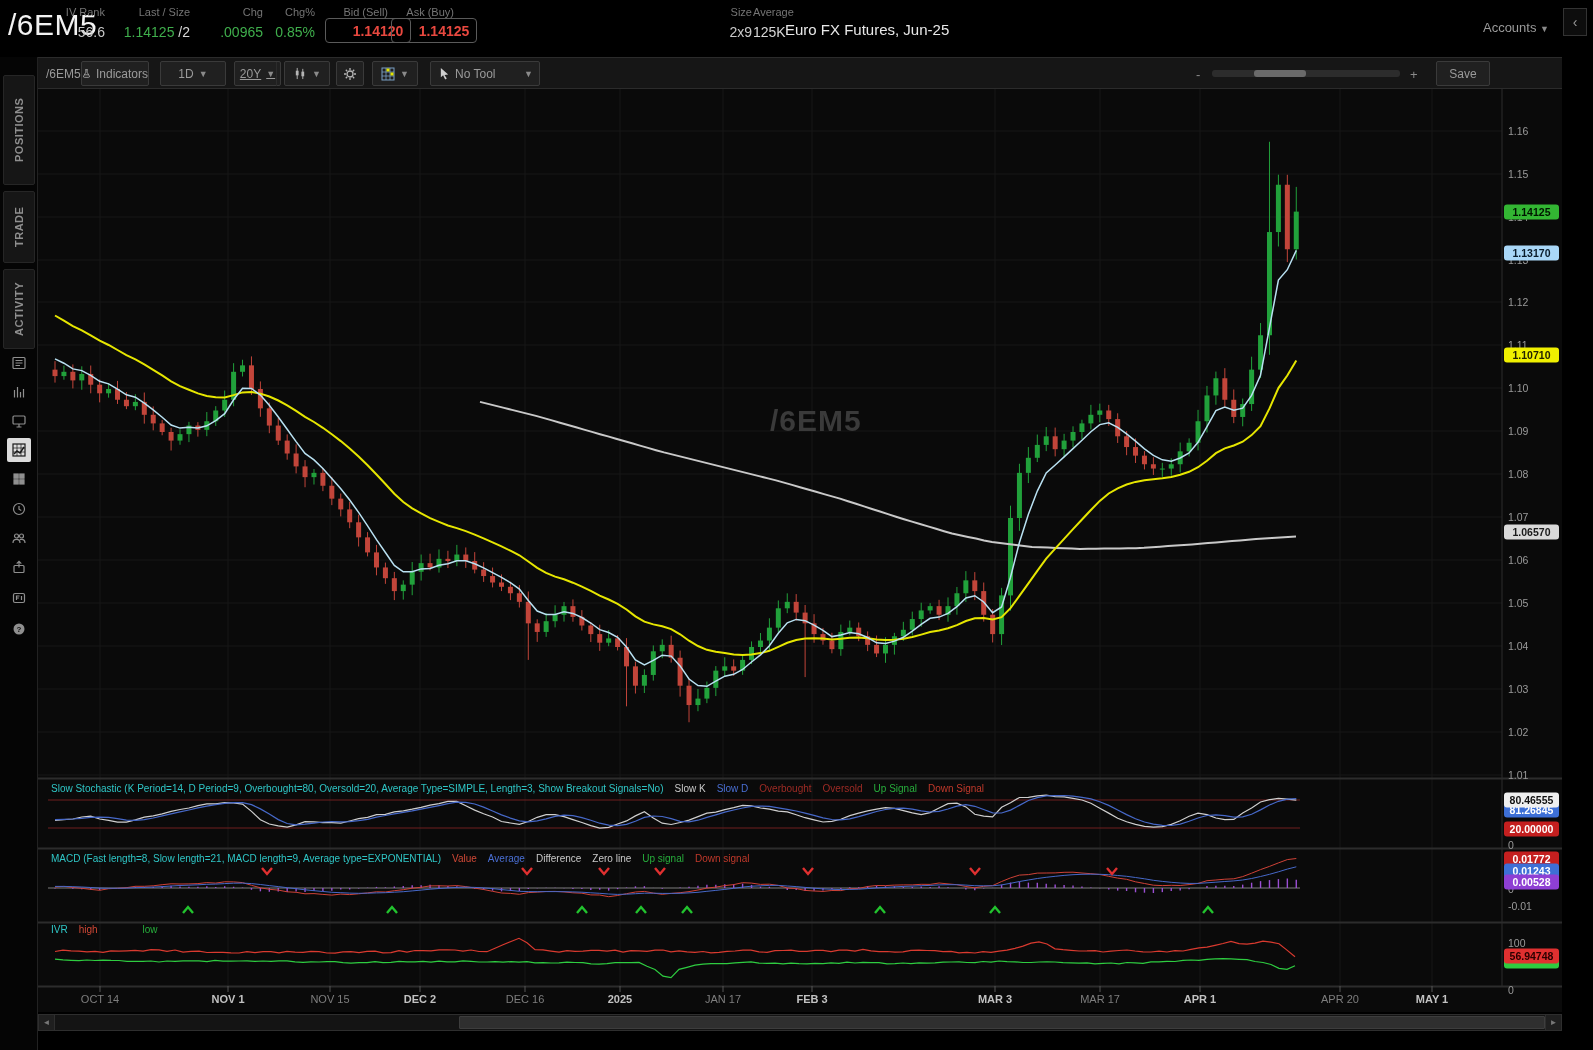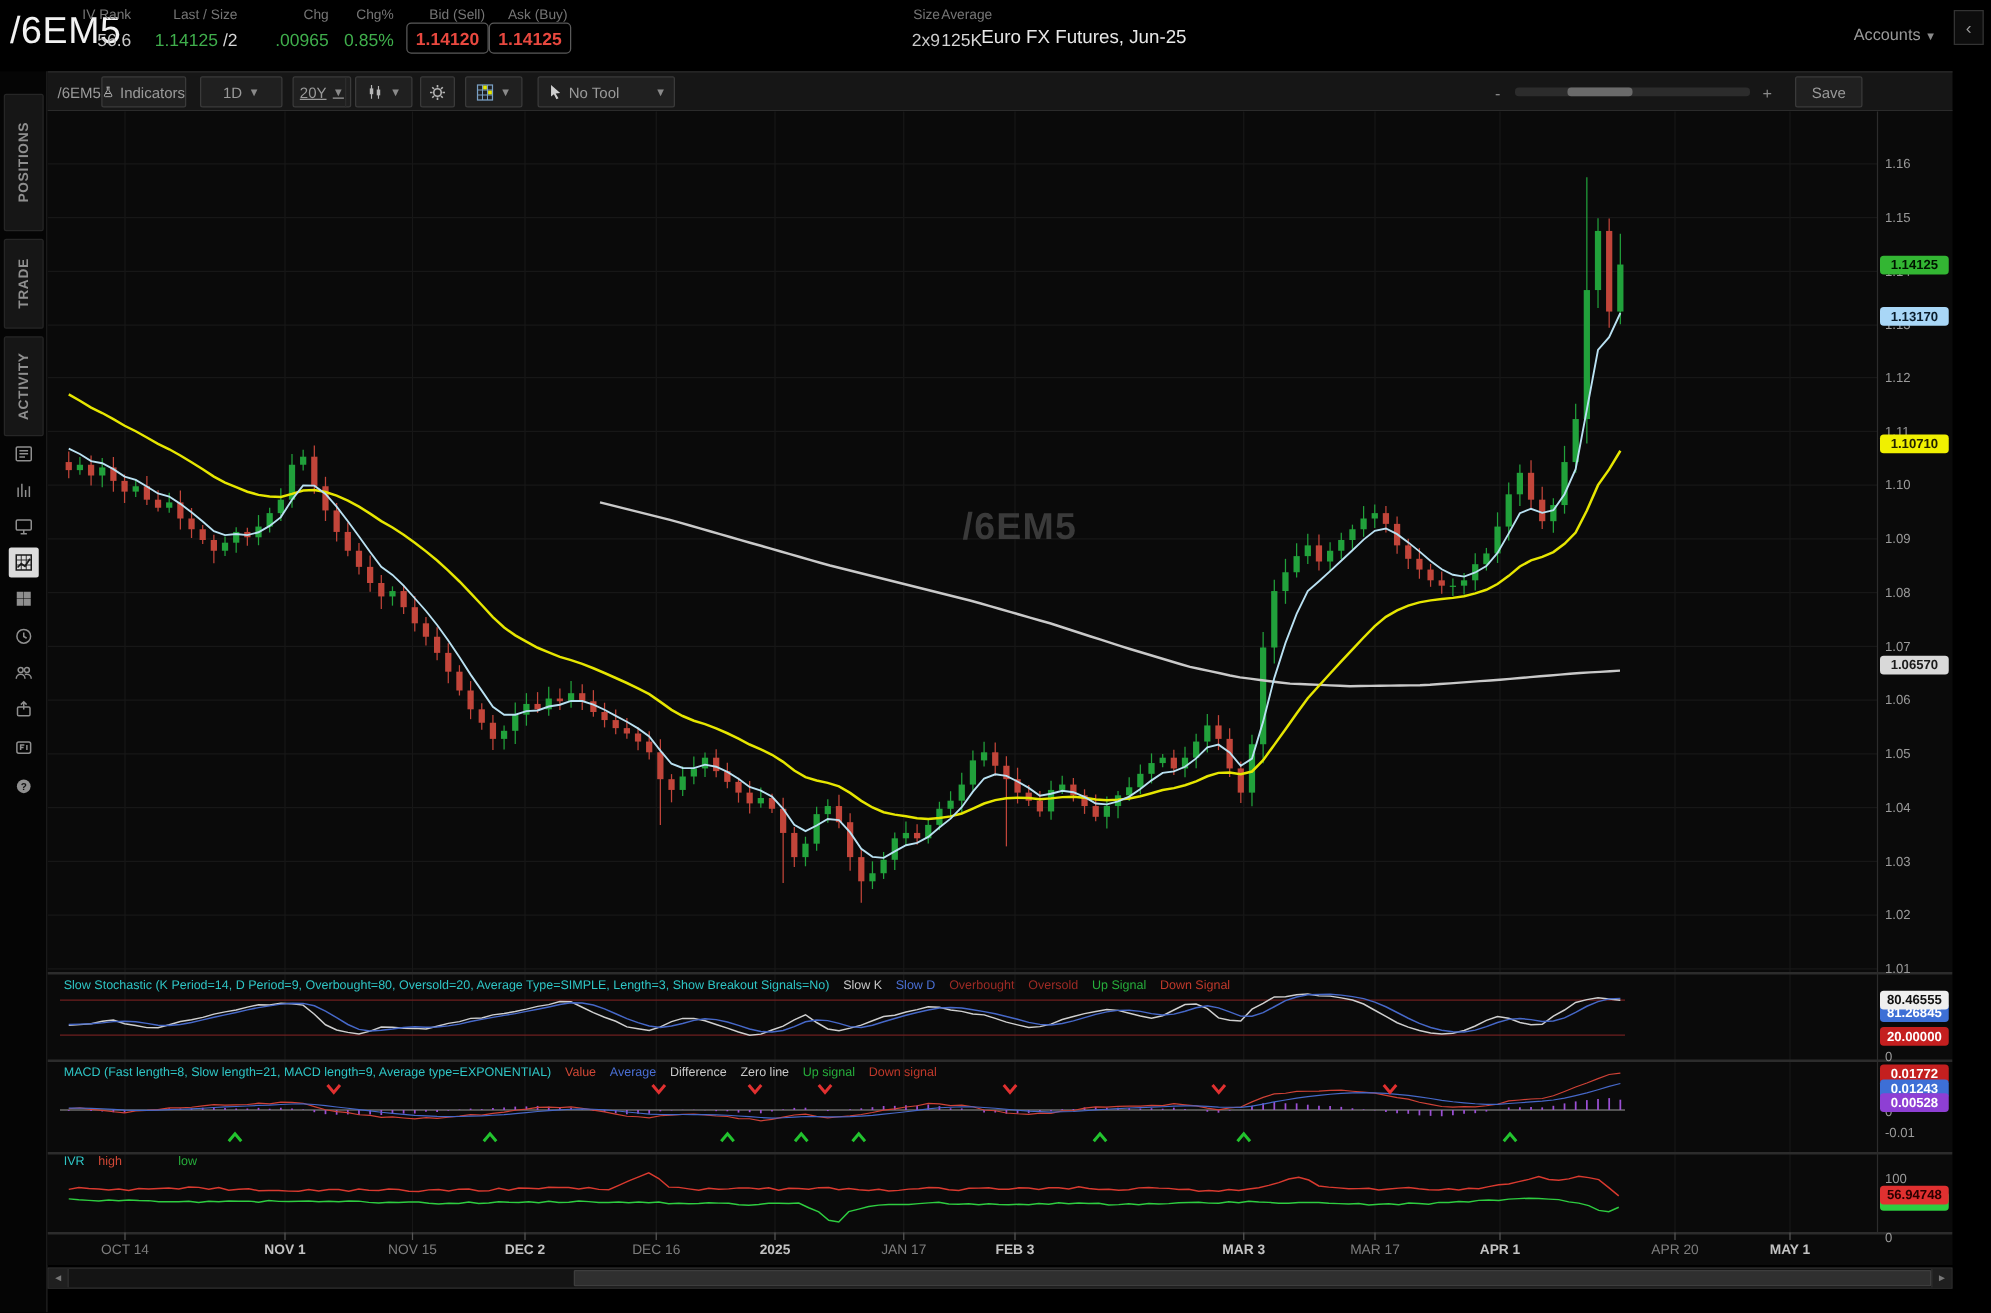--- a/index.html
+++ b/index.html
@@ -8,21 +8,21 @@
   
   #header{position:absolute;left:0;top:0;width:1593px;height:57px;background:#000;}
   .sym{position:absolute;left:8px;top:8px;font-size:30px;color:#f2f2f2;font-weight:400;letter-spacing:.5px;}
   .col{position:absolute;text-align:right;}
   .hlab{font-size:11px;color:#757575;line-height:11px;}
   .hval{font-size:14px;color:#c9c9c9;margin-top:6px;}
   .green{color:#3fae4c;}
   .red{color:#e8483f;}
   .white{color:#d6d6d6;}
   .quotebox{position:absolute;top:18px;width:64px;height:23px;border:1px solid #5a5a5a;border-radius:4px;
-    display:flex;align-items:center;justify-content:center;font-size:14px;font-weight:bold;}
+    display:flex;align-items:center;justify-content:center;font-size:14px;font-weight:bold;padding-left:20px;}
   #desc{position:absolute;left:785px;top:21px;font-size:15px;color:#e8e8e8;}
   #accounts{position:absolute;right:44px;top:20px;font-size:13px;color:#9a9a9a;}
   #collapse-btn{position:absolute;right:6px;top:8px;width:22px;height:26px;border:1px solid #333;
     color:#9a9a9a;display:flex;align-items:center;justify-content:center;font-size:14px;background:#0d0d0d;}
   
   #toolbar{position:absolute;left:38px;top:57px;width:1524px;height:32px;background:#161616;
     border-top:1px solid #2b2b2b;border-bottom:1px solid #2b2b2b;box-sizing:border-box;}
   .tbtn{position:absolute;top:3px;height:25px;background:#202020;border:1px solid #3a3a3a;border-radius:2px;
     color:#9a9a9a;font-size:12px;display:flex;align-items:center;justify-content:center;gap:5px;box-sizing:border-box;}
   .caret{font-size:9px;color:#8a8a8a;}

